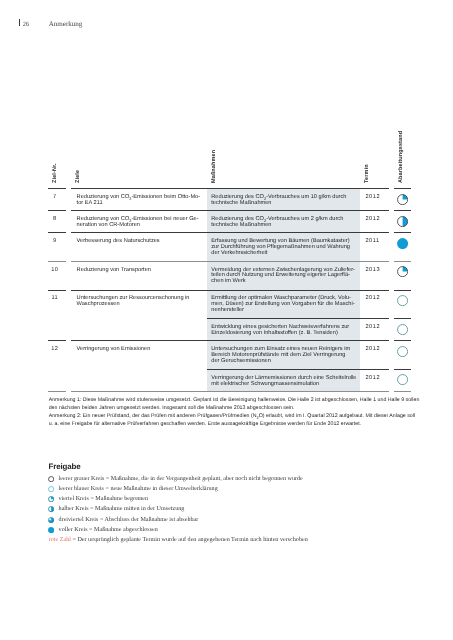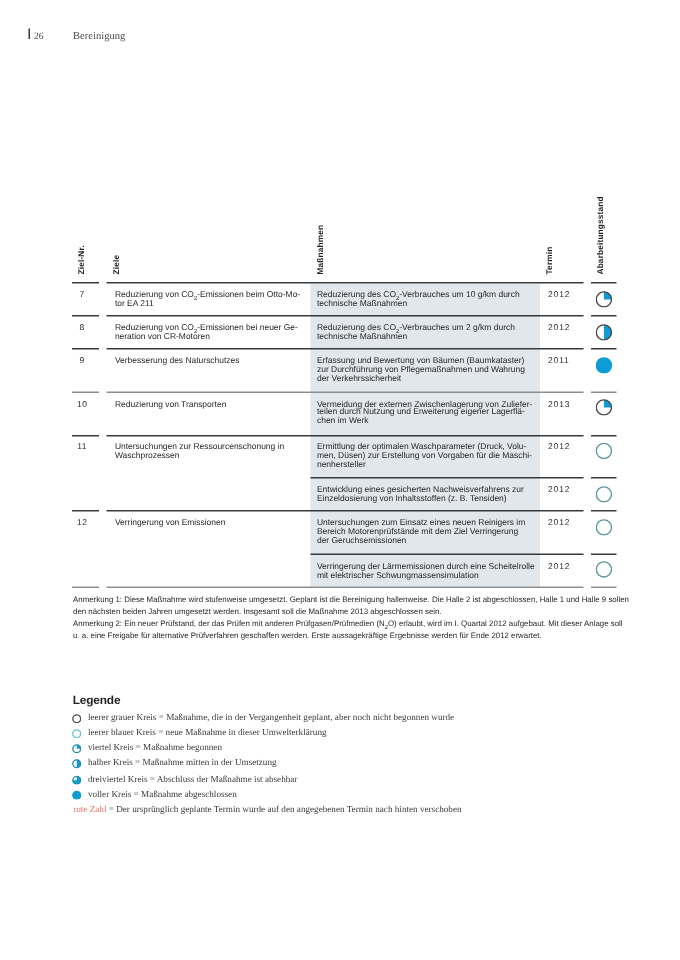--- a/index.html
+++ b/index.html
@@ -44,21 +44,21 @@
   .lg-red{color:#e2746b;}
 </style>
 </head>
 <body>
 
 <div class="page">
 
   <div class="hdr">
     <span class="hdr-bar"></span>
     <span class="hdr-num">26</span>
-    <span class="hdr-title">Bereinigung</span>
+    <span class="hdr-title">Anmerkung</span>
   </div>
 
   <div class="tbl" id="tbl">
       <div class="shade" style="left:207px;top:189.3px;width:153px;height:201.39999999999998px"></div>
       <div class="vlabel" style="left:53.4px;top:182.8px">Ziel-Nr.</div>
       <div class="vlabel" style="left:76.4px;top:182.8px">Ziele</div>
       <div class="vlabel" style="left:212.4px;top:182.8px">Maßnahmen</div>
       <div class="vlabel" style="left:365.4px;top:182.8px">Termin</div>
       <div class="vlabel" style="left:399.4px;top:182.8px">Abarbeitungsstand</div>
       <div class="rule" style="left:48px;top:188.4px;width:18px"></div>
@@ -144,21 +144,21 @@
     </div>
 
   <div class="notes" id="notes">
       <div>Anmerkung 1: Diese Maßnahme wird stufenweise umgesetzt. Geplant ist die Bereinigung hallenweise. Die Halle 2 ist abgeschlossen, Halle 1 und Halle 9 sollen</div>
       <div>den nächsten beiden Jahren umgesetzt werden. Insgesamt soll die Maßnahme 2013 abgeschlossen sein.</div>
       <div>Anmerkung 2: Ein neuer Prüfstand, der das Prüfen mit anderen Prüfgasen/Prüfmedien (N<sub>2</sub>O) erlaubt, wird im I. Quartal 2012 aufgebaut. Mit dieser Anlage soll</div>
       <div>u. a. eine Freigabe für alternative Prüfverfahren geschaffen werden. Erste aussagekräftige Ergebnisse werden für Ende 2012 erwartet.</div>
     </div>
 
   <div class="legend">
-    <h3>Legende</h3>
+    <h3>Freigabe</h3>
     <div id="legend-items">
         <div class="lg-row" style="top:475.9px">
      <span class="lg-ico"><svg width="6.3" height="6.3" viewBox="0 0 6.3 6.3">
               <circle cx="3.15" cy="3.15" r="2.5999999999999996" fill="none" stroke="#4b4b4b" stroke-width="0.9"></circle>
             </svg></span>
      <span class="lg-txt" style="left:58.6px;top:0px">leerer grauer Kreis = Maßnahme, die in der Vergangenheit geplant, aber noch nicht begonnen wurde</span>
         </div>
         <div class="lg-row" style="top:486.04999999999995px">
      <span class="lg-ico"><svg width="6.3" height="6.3" viewBox="0 0 6.3 6.3">
               <circle cx="3.15" cy="3.15" r="2.5999999999999996" fill="none" stroke="#63c3e0" stroke-width="0.9"></circle>

